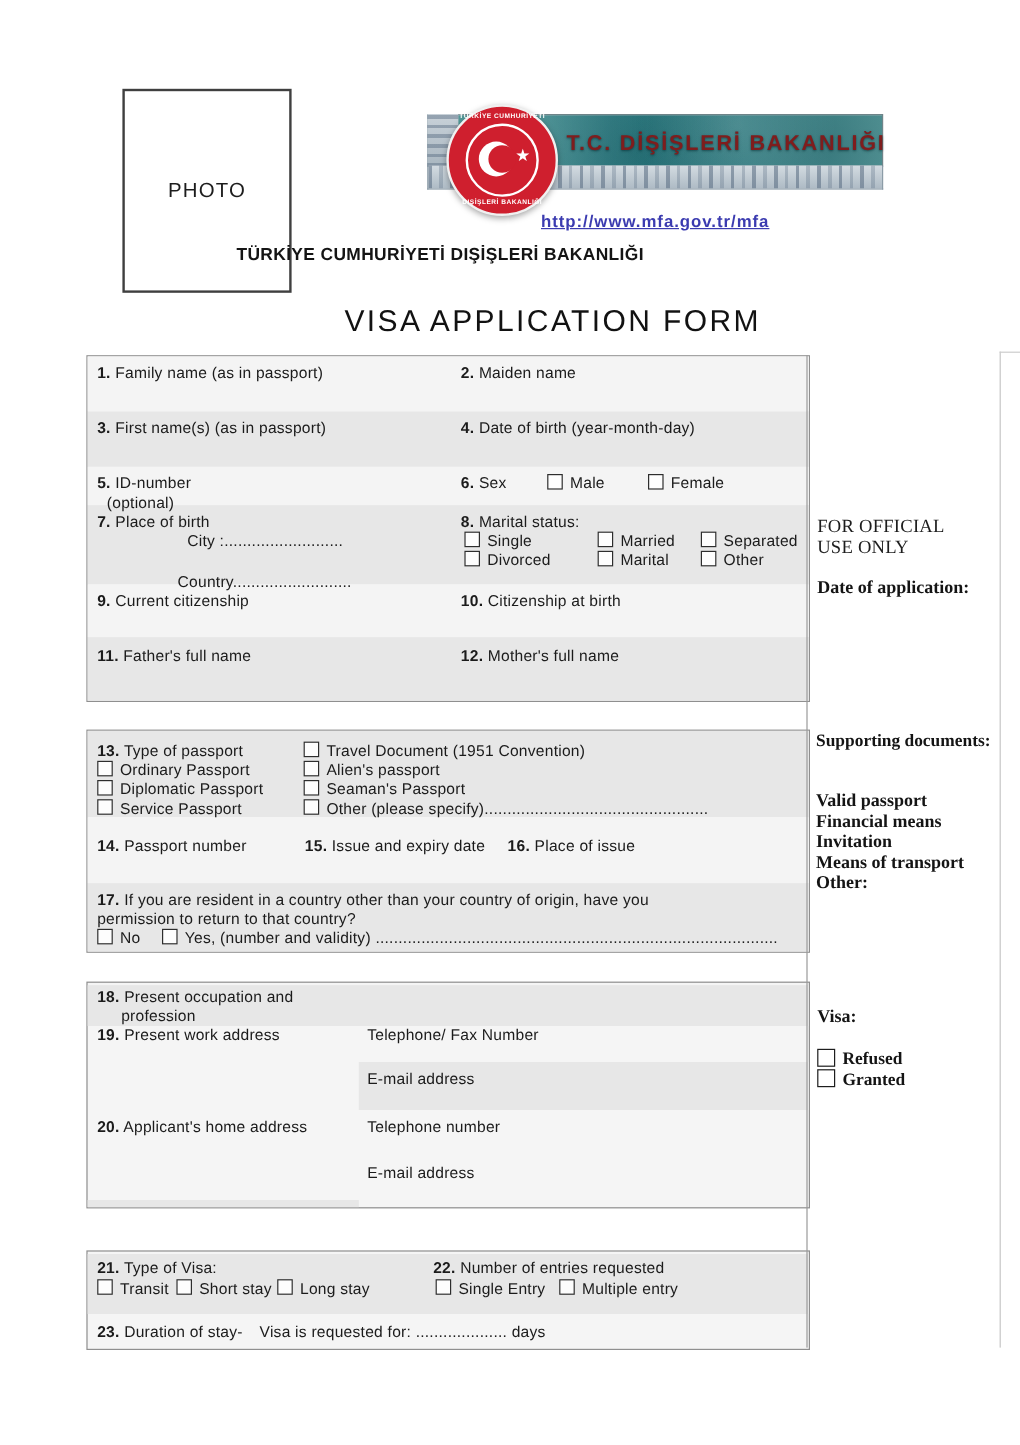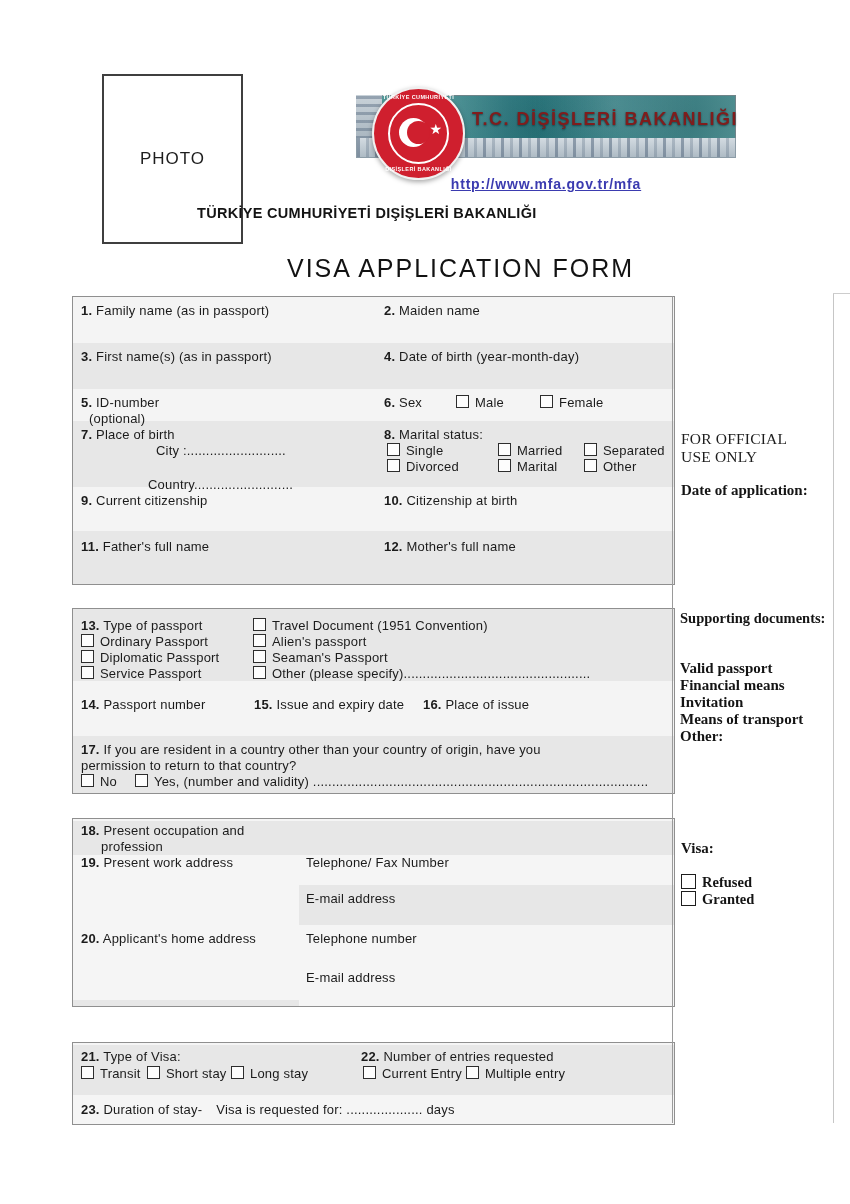--- a/index.html
+++ b/index.html
@@ -194,21 +194,21 @@
 
   <div class="box" style="left:72px;top:1042px;width:601px;height:81px">
     <div class="band g" style="top:2px;height:50px"></div>
 
     <div class="fl" style="left:8px;top:6px"><b>21.</b> <span>Type of Visa:</span></div>
     <div class="fl" style="left:8px;top:23px"><span class="cb"></span><span>Transit</span></div>
     <div class="fl" style="left:74px;top:23px"><span class="cb"></span><span>Short stay</span></div>
     <div class="fl" style="left:158px;top:23px"><span class="cb"></span><span>Long stay</span></div>
 
     <div class="fl" style="left:288px;top:6px"><b>22.</b> <span>Number of entries requested</span></div>
-    <div class="fl" style="left:290px;top:23px"><span class="cb"></span><span>Current Entry</span></div>
+    <div class="fl" style="left:290px;top:23px"><span class="cb"></span><span>Single Entry</span></div>
     <div class="fl" style="left:393px;top:23px"><span class="cb"></span><span>Multiple entry</span></div>
 
     <div class="fl" style="left:8px;top:59px"><b>23.</b> <span>Duration of stay-</span><span style="margin-left:14px">Visa is requested for: .................... days</span></div>
   </div>
 
   <div class="vline" style="left:672px;top:296px;height:827px;background:#9a9a9a"></div>
   <div class="vline" style="left:833px;top:293px;height:830px;background:#c6c6c6"></div>
   <div class="hline" style="left:833px;top:293px;width:17px;background:#cdcdcd"></div>
 
   <div class="sl" style="left:681px;top:430px">FOR OFFICIAL</div>

